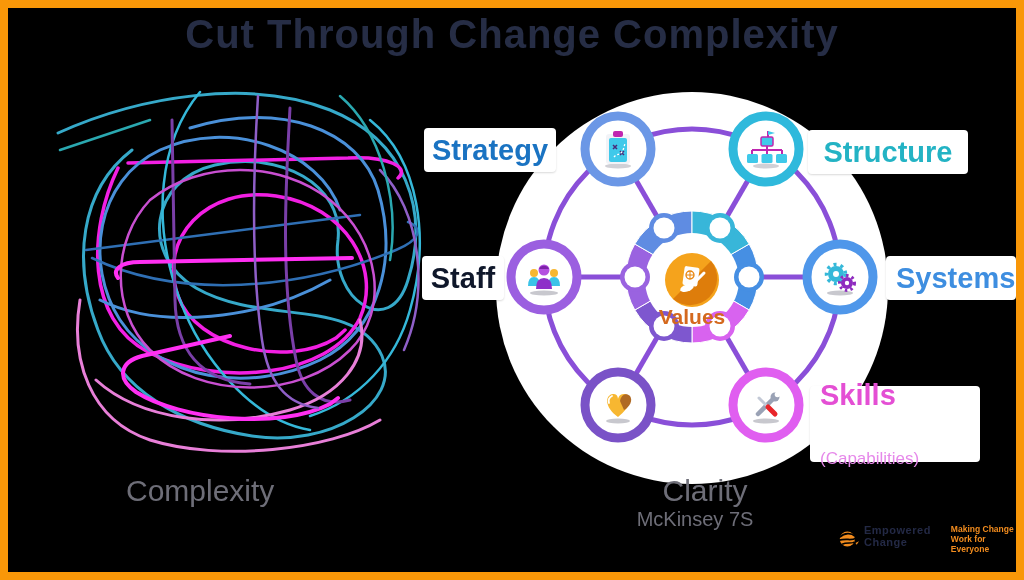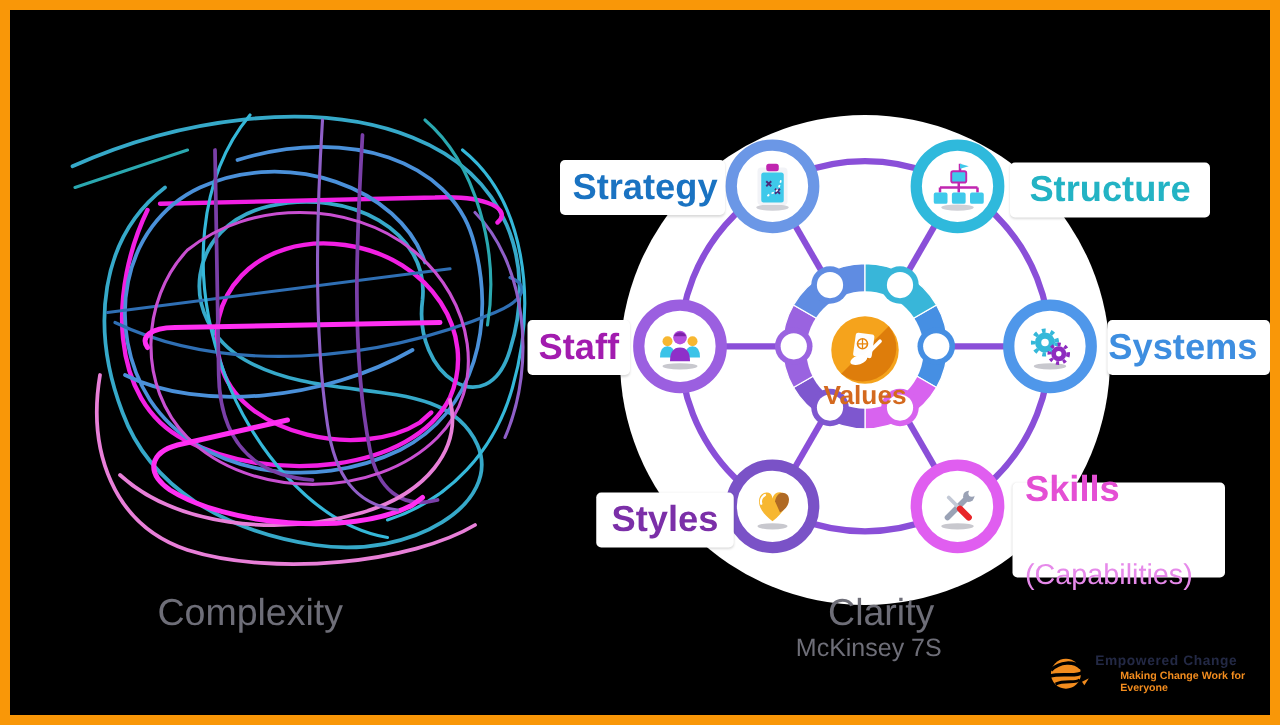--- a/index.html
+++ b/index.html
@@ -6,37 +6,38 @@
   #stage{position:relative;width:1024px;height:580px;background:#000;overflow:hidden;
          font-family:"Liberation Sans",sans-serif;}
   .frame{position:absolute;inset:0;border:8px solid #f99708;pointer-events:none;z-index:50;}
   .title{position:absolute;top:12px;left:0;width:100%;text-align:center;
          font-size:40px;font-weight:800;color:#262d45;letter-spacing:1px;}
   svg{position:absolute;left:0;top:0;}
   .lblbox{position:absolute;background:#fff;border-radius:4px;display:flex;
           flex-direction:column;justify-content:center;padding:4px 10px;
           font-weight:bold;font-size:29px;line-height:1.05;box-shadow:0 1px 2px rgba(0,0,0,.15);}
   .lbl-strategy{color:#1a73c2;} .lbl-structure{color:#23b3c4;}
-  .lbl-staff{color:#a21caf;text-align:right;}   .lbl-systems{color:#3e8ee0;}
+  .lbl-staff{color:#0f172a;text-align:right;}   .lbl-systems{color:#3e8ee0;}
   .lbl-styles{color:#7b2fa8;}  .lbl-skills{color:#e44fd4;gap:37px;}
-  .sublabel{color:#e689ea;font-weight:400;font-size:23px;margin-top:2px;}
+  .sublabel{color:#e689ea;font-weight:400;font-size:17px;margin-top:2px;}
   .center-word{position:absolute;width:160px;text-align:center;font-size:21px;
                font-weight:600;color:#d4691e;}
   .caption{position:absolute;color:#6e6e78;font-size:30px;margin-left:10px;}
   .subcaption{position:absolute;color:#6e6e78;font-size:20px;}
   .logo{position:absolute;left:838px;top:523px;display:flex;align-items:center;gap:5px;z-index:60;}
-  .logo-txt{display:flex;flex-direction:column;}
+  .logo-txt{display:flex;flex-direction:row;}
   .logo-brand{font-size:11px;font-weight:bold;color:#232945;letter-spacing:.5px;}
   .logo-tag{font-size:8.5px;font-weight:bold;color:#f28c1e;padding-left:20px;}
 </style>
 </head>
 <body>
 
 <div id="stage">
 
+  <div class="title">Cut Through Change Complexity</div>
 
   <svg width="1024" height="580" viewBox="0 0 1024 580">
 
     <g fill="none" stroke-linecap="round">
       <path stroke="#36a9c9" stroke-width="3" d="M58,133 C140,96 250,78 330,110 C405,140 430,210 408,280 C390,340 330,300 338,240 C344,185 280,150 215,165 C150,180 140,255 196,288 C262,326 355,296 382,356 C402,402 330,448 252,436 C180,425 120,390 98,330 C72,262 80,190 132,150"></path>
       <path stroke="#f21fe3" stroke-width="3.5" d="M128,163 L348,158 C390,156 410,168 398,178 M118,168 C88,230 86,320 148,352 C216,388 330,378 360,318 C382,268 346,206 276,196 C206,186 158,238 178,296 C196,348 288,368 336,338 L345,330"></path>
       <path stroke="#4a90d9" stroke-width="3" d="M190,128 C280,100 360,130 378,190 C398,258 380,330 320,360 C250,394 160,380 120,320 C84,264 96,180 160,150 C230,118 320,150 340,210 M100,300 C160,330 260,320 330,280"></path>
       <path stroke="#2f6fb4" stroke-width="2.5" d="M86,250 L360,215 M92,258 C180,300 300,290 396,250 C420,240 424,228 408,222"></path>
       <path stroke="#35b8d9" stroke-width="2.5" d="M200,92 C160,140 150,220 180,300 C200,355 250,420 310,430 M370,120 C420,160 430,240 410,310 C396,360 360,400 310,416"></path>
       <path stroke="#7a3fa8" stroke-width="3" d="M172,120 L175,300 C176,350 200,380 250,384 M290,108 C286,180 280,280 296,360 C302,390 320,408 350,400"></path>
@@ -170,34 +171,31 @@
           <line x1="-8" y1="9" x2="7" y2="-6" stroke="#9aa2b5" stroke-width="4.5" stroke-linecap="round"></line>
           <circle cx="9" cy="-8" r="4.5" fill="#9aa2b5"></circle>
           <circle cx="11.5" cy="-10.5" r="2.8" fill="#ffffff"></circle>
           <line x1="-7" y1="-7" x2="2" y2="2" stroke="#c3c9d6" stroke-width="3" stroke-linecap="round"></line>
           <line x1="2" y1="2" x2="9" y2="9" stroke="#e8252a" stroke-width="5" stroke-linecap="round"></line>
         </g>
       </g>
     </g>
   </svg>
 
-  <div class="lblbox lbl-strategy" style="left:448px;top:128px;width:112px;height:36px;align-items:flex-start;">
+  <div class="lblbox lbl-strategy" style="left:424px;top:128px;width:112px;height:36px;align-items:center;">
       <span>Strategy</span>
     </div>
   <div class="lblbox lbl-structure" style="left:808px;top:130px;width:140px;height:36px;align-items:center;">
       <span>Structure</span>
     </div>
   <div class="lblbox lbl-staff" style="left:422px;top:256px;width:62px;height:36px;align-items:center;">
       <span>Staff</span>
     </div>
-  <div class="lblbox lbl-systems" style="left:886px;top:256px;width:110px;height:36px;align-items:flex-end;">
+  <div class="lblbox lbl-systems" style="left:886px;top:256px;width:110px;height:36px;align-items:flex-start;">
       <span>Systems</span>
-    </div>
-  <div class="lblbox lbl-styles" style="left:477px;top:394px;width:90px;height:36px;align-items:center;">
-      <span>Styles</span>
     </div>
   <div class="lblbox lbl-skills" style="left:810px;top:386px;width:150px;height:68px;align-items:flex-start;">
     <span>Skills</span>
     <span class="sublabel">(Capabilities)</span>
   </div>
 
   <div class="center-word" style="left:612px;top:305px;">Values</div>
 
   <div class="caption" style="left:116px;top:474px;">Complexity</div>
   <div class="caption" style="left:610px;top:474px;width:170px;text-align:center;">Clarity</div>

